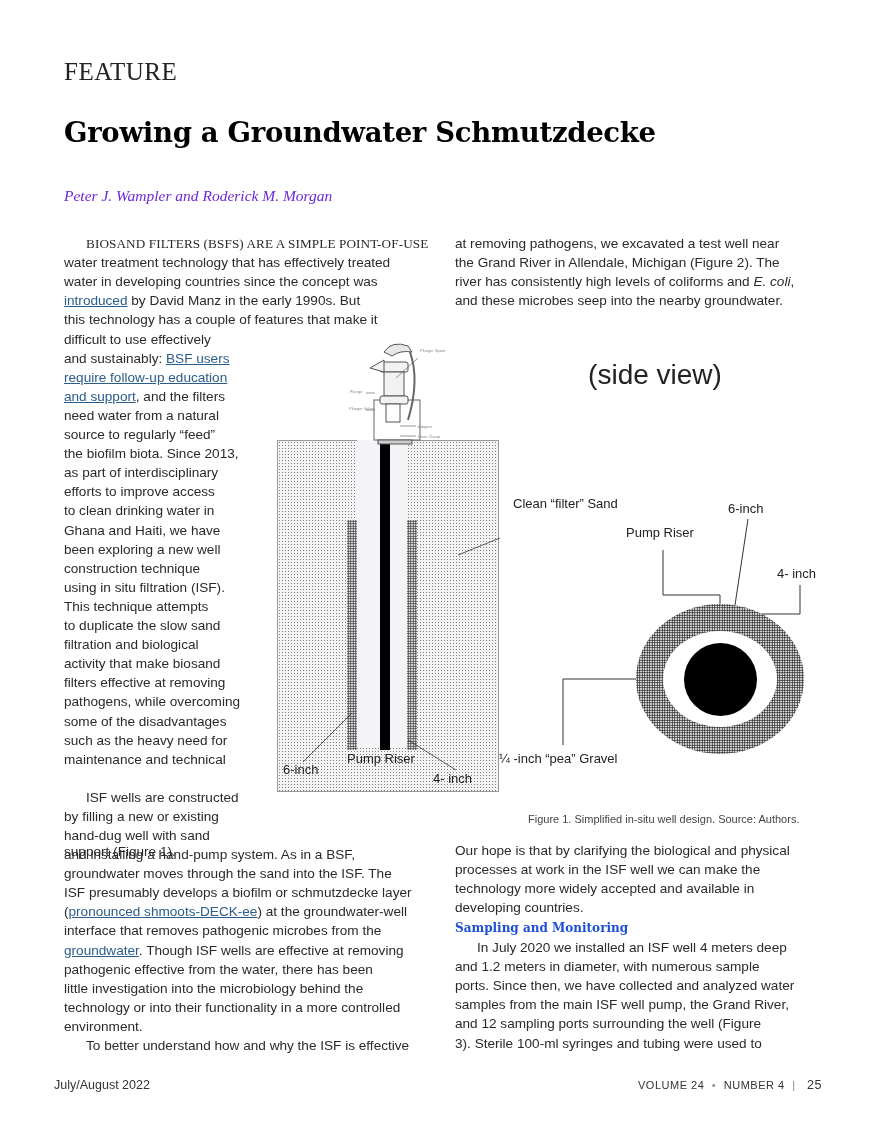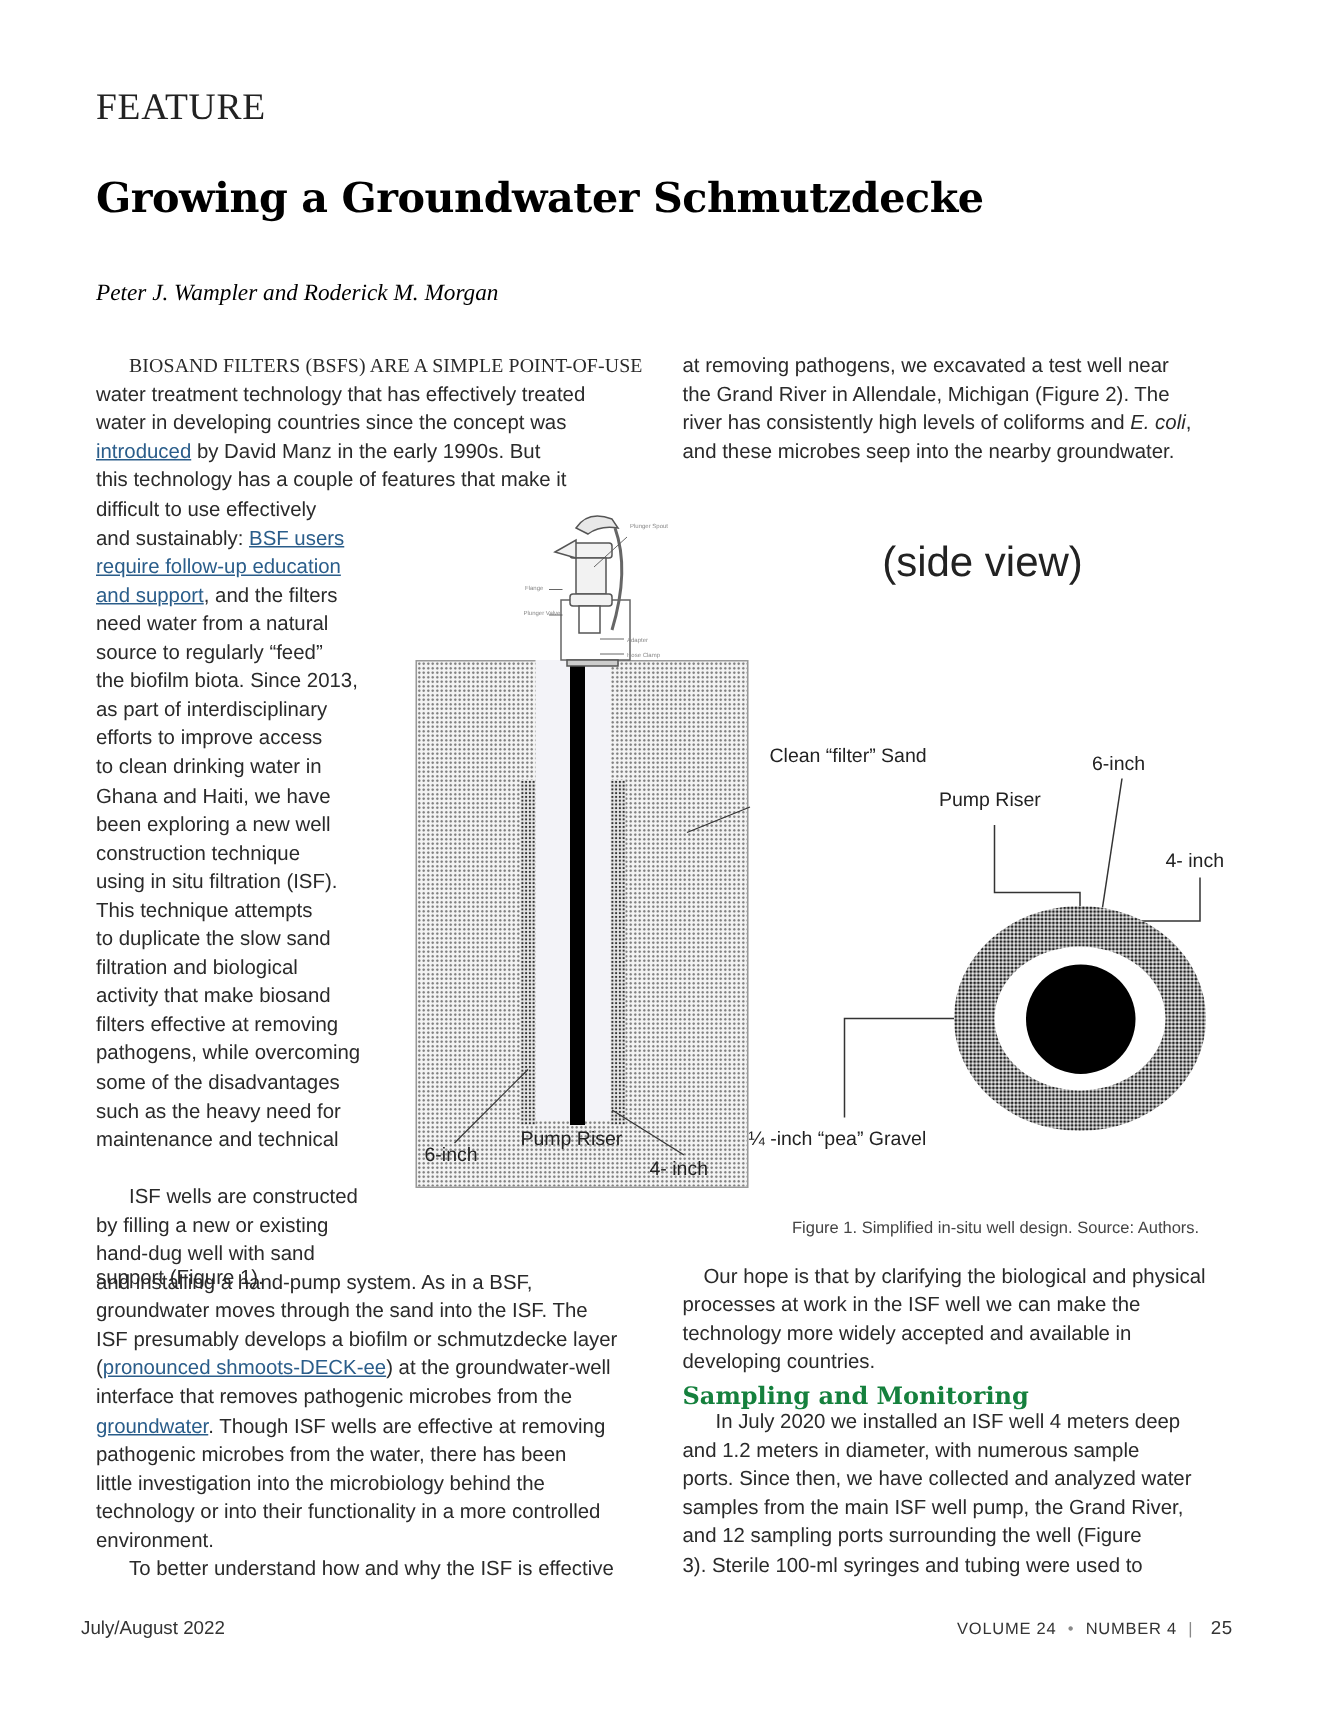--- a/index.html
+++ b/index.html
@@ -1,28 +1,28 @@
 <!DOCTYPE html>
 <html><head>
 <meta charset="utf-8">
 <style>
   html, body { margin: 0; padding: 0; background: #ffffff; }
   body { width: 884px; height: 1144px; position: relative; overflow: hidden; color: #222; }
 
   .kicker { position: absolute; left: 64px; top: 58px; font-family: "Liberation Serif", serif; font-size: 25px; letter-spacing: 0.5px; color: #222; }
   .title { position: absolute; left: 64px; top: 116px; font-family: "DejaVu Serif", serif; font-weight: bold; font-size: 27.5px; color: #000000; letter-spacing: -0.3px; white-space: nowrap; }
-  .authors { position: absolute; left: 64px; top: 187px; font-family: "Liberation Serif", serif; font-style: italic; font-size: 15.5px; color: #000000; }
+  .authors { position: absolute; left: 64px; top: 187px; font-family: "Liberation Serif", serif; font-style: italic; font-size: 15.5px; color: #6d28d9; }
 
   .body-text { font-family: "Liberation Sans", sans-serif; font-size: 13.6px; line-height: 19.1px; color: #2a2a2a; }
   .body-text a { color: #2a5d8a; text-decoration: underline; }
   .line { position: absolute; white-space: nowrap; }
   .indent { padding-left: 22px; }
   .smallcaps { font-family: "Liberation Serif", serif; font-size: 13.2px; letter-spacing: 0.1px; }
 
-  .section-head { position: absolute; left: 455px; top: 921px; font-family: "DejaVu Serif", serif; font-weight: bold; font-size: 16px; color: #15803d; }
+  .section-head { position: absolute; left: 455px; top: 921px; font-family: "DejaVu Serif", serif; font-weight: bold; font-size: 12px; color: #1d4ed8; }
 
   
   .fig-left { position: absolute; left: 277px; top: 440px; width: 220px; height: 350px; border: 1px solid #999; 
     background-color: #f4f4f4;
     background-image: radial-gradient(#7a7a7a 0.7px, transparent 0.9px);
     background-size: 3px 3px; }
   .gravel-l { position: absolute; left: 347px; top: 520px; width: 10px; height: 230px;
     background-color: #e6e6e6; background-image: radial-gradient(#333 0.8px, transparent 1px); background-size: 2.5px 2.5px; }
   .gravel-r { position: absolute; left: 407px; top: 520px; width: 10px; height: 230px;
     background-color: #e6e6e6; background-image: radial-gradient(#333 0.8px, transparent 1px); background-size: 2.5px 2.5px; }
@@ -82,34 +82,34 @@
     <div class="line" style="left: 64px; top: 798px; margin-top: 44px;"><span>support (Figure 1).</span></div>
     <div class="line indent" style="left: 64px; top: 787.9px;"><span>ISF wells are constructed</span></div>
     <div class="line" style="left: 64px; top: 807px;"><span>by filling a new or existing</span></div>
     <div class="line" style="left: 64px; top: 826.1px;"><span>hand-dug well with sand</span></div>
     <div class="line" style="left: 64px; top: 845px;"><span>and installing a hand-pump system. As in a BSF,</span></div>
     <div class="line" style="left: 64px; top: 864.1px;"><span>groundwater moves through the sand into the ISF. The</span></div>
     <div class="line" style="left: 64px; top: 883.2px;"><span>ISF presumably develops a biofilm or schmutzdecke layer</span></div>
     <div class="line" style="left: 64px; top: 902.3px;"><span>(</span><a>pronounced shmoots-DECK-ee</a><span>) at the groundwater-well</span></div>
     <div class="line" style="left: 64px; top: 921.4px;"><span>interface that removes pathogenic microbes from the</span></div>
     <div class="line" style="left: 64px; top: 940.5px;"><a>groundwater</a><span>. Though ISF wells are effective at removing</span></div>
-    <div class="line" style="left: 64px; top: 959.6px;"><span>pathogenic microbes from the water, there has been</span></div>
+    <div class="line" style="left: 64px; top: 959.6px;"><span>pathogenic effective from the water, there has been</span></div>
     <div class="line" style="left: 64px; top: 978.7px;"><span>little investigation into the microbiology behind the</span></div>
     <div class="line" style="left: 64px; top: 997.8px;"><span>technology or into their functionality in a more controlled</span></div>
     <div class="line" style="left: 64px; top: 1016.9px;"><span>environment.</span></div>
     <div class="line indent" style="left: 64px; top: 1036px;"><span>To better understand how and why the ISF is effective</span></div>
   </div>
 <div id="right-top" class="body-text">
     <div class="line" style="left: 455px; top: 234px;"><span>at removing pathogens, we excavated a test well near</span></div>
     <div class="line" style="left: 455px; top: 253.1px;"><span>the Grand River in Allendale, Michigan (Figure 2). The</span></div>
     <div class="line" style="left: 455px; top: 272.2px;"><span>river has consistently high levels of coliforms and </span><i>E. coli</i><span>,</span></div>
     <div class="line" style="left: 455px; top: 291.3px;"><span>and these microbes seep into the nearby groundwater.</span></div>
   </div>
 <div id="right-bottom" class="body-text">
-    <div class="line" style="left: 469px; top: 841px; text-align: right;"><span>Our hope is that by clarifying the biological and physical</span></div>
+    <div class="line" style="left: 455px; top: 841px; text-align: right;"><span>Our hope is that by clarifying the biological and physical</span></div>
     <div class="line" style="left: 455px; top: 860.1px;"><span>processes at work in the ISF well we can make the</span></div>
     <div class="line" style="left: 455px; top: 879.2px;"><span>technology more widely accepted and available in</span></div>
     <div class="line" style="left: 455px; top: 898.3px;"><span>developing countries.</span></div>
     <div class="line indent" style="left: 455px; top: 938px;"><span>In July 2020 we installed an ISF well 4 meters deep</span></div>
     <div class="line" style="left: 455px; top: 957.1px;"><span>and 1.2 meters in diameter, with numerous sample</span></div>
     <div class="line" style="left: 455px; top: 976.2px;"><span>ports. Since then, we have collected and analyzed water</span></div>
     <div class="line" style="left: 455px; top: 995.3px;"><span>samples from the main ISF well pump, the Grand River,</span></div>
     <div class="line" style="left: 455px; top: 1014.4px;"><span>and 12 sampling ports surrounding the well (Figure</span></div>
     <div class="line" style="left: 455px; top: 1033.5px;"><span>3). Sterile 100-ml syringes and tubing were used to</span></div>
   </div>

